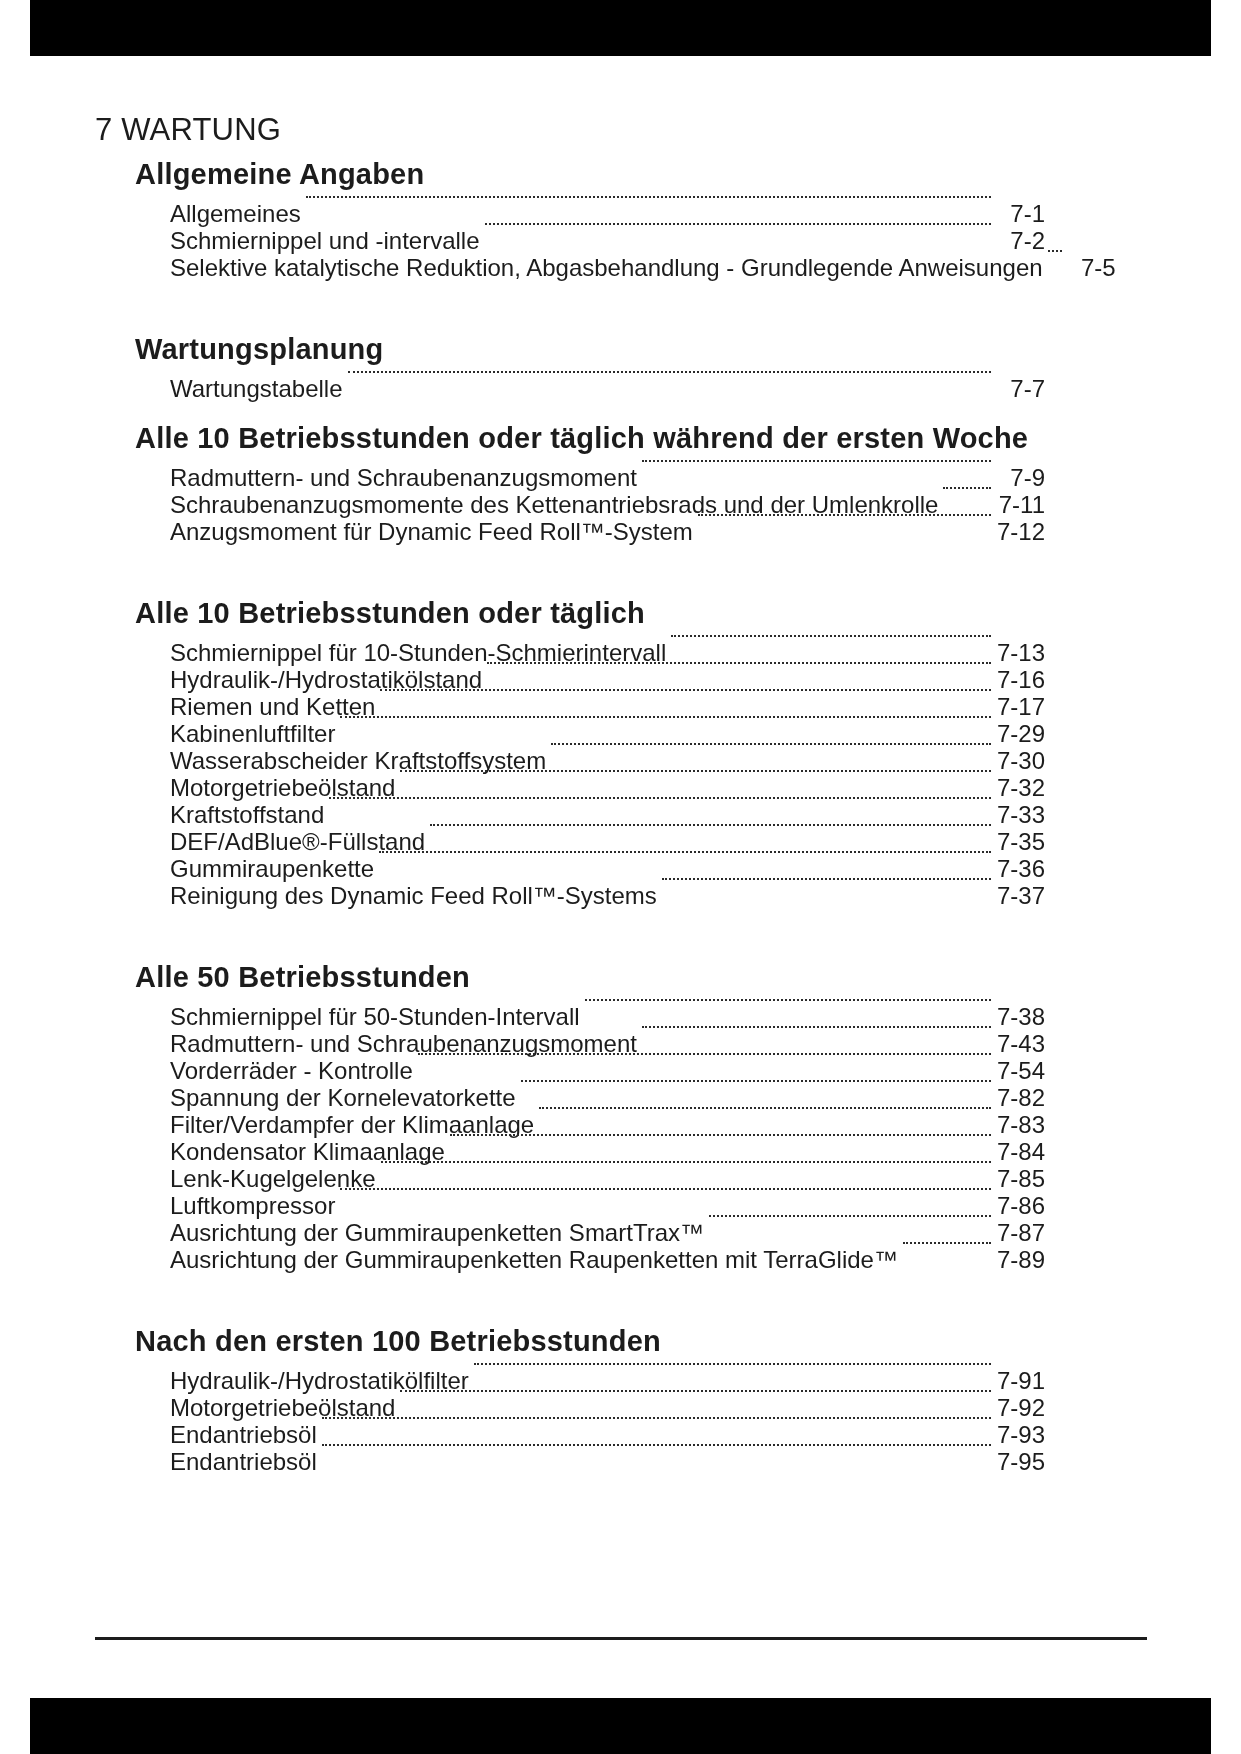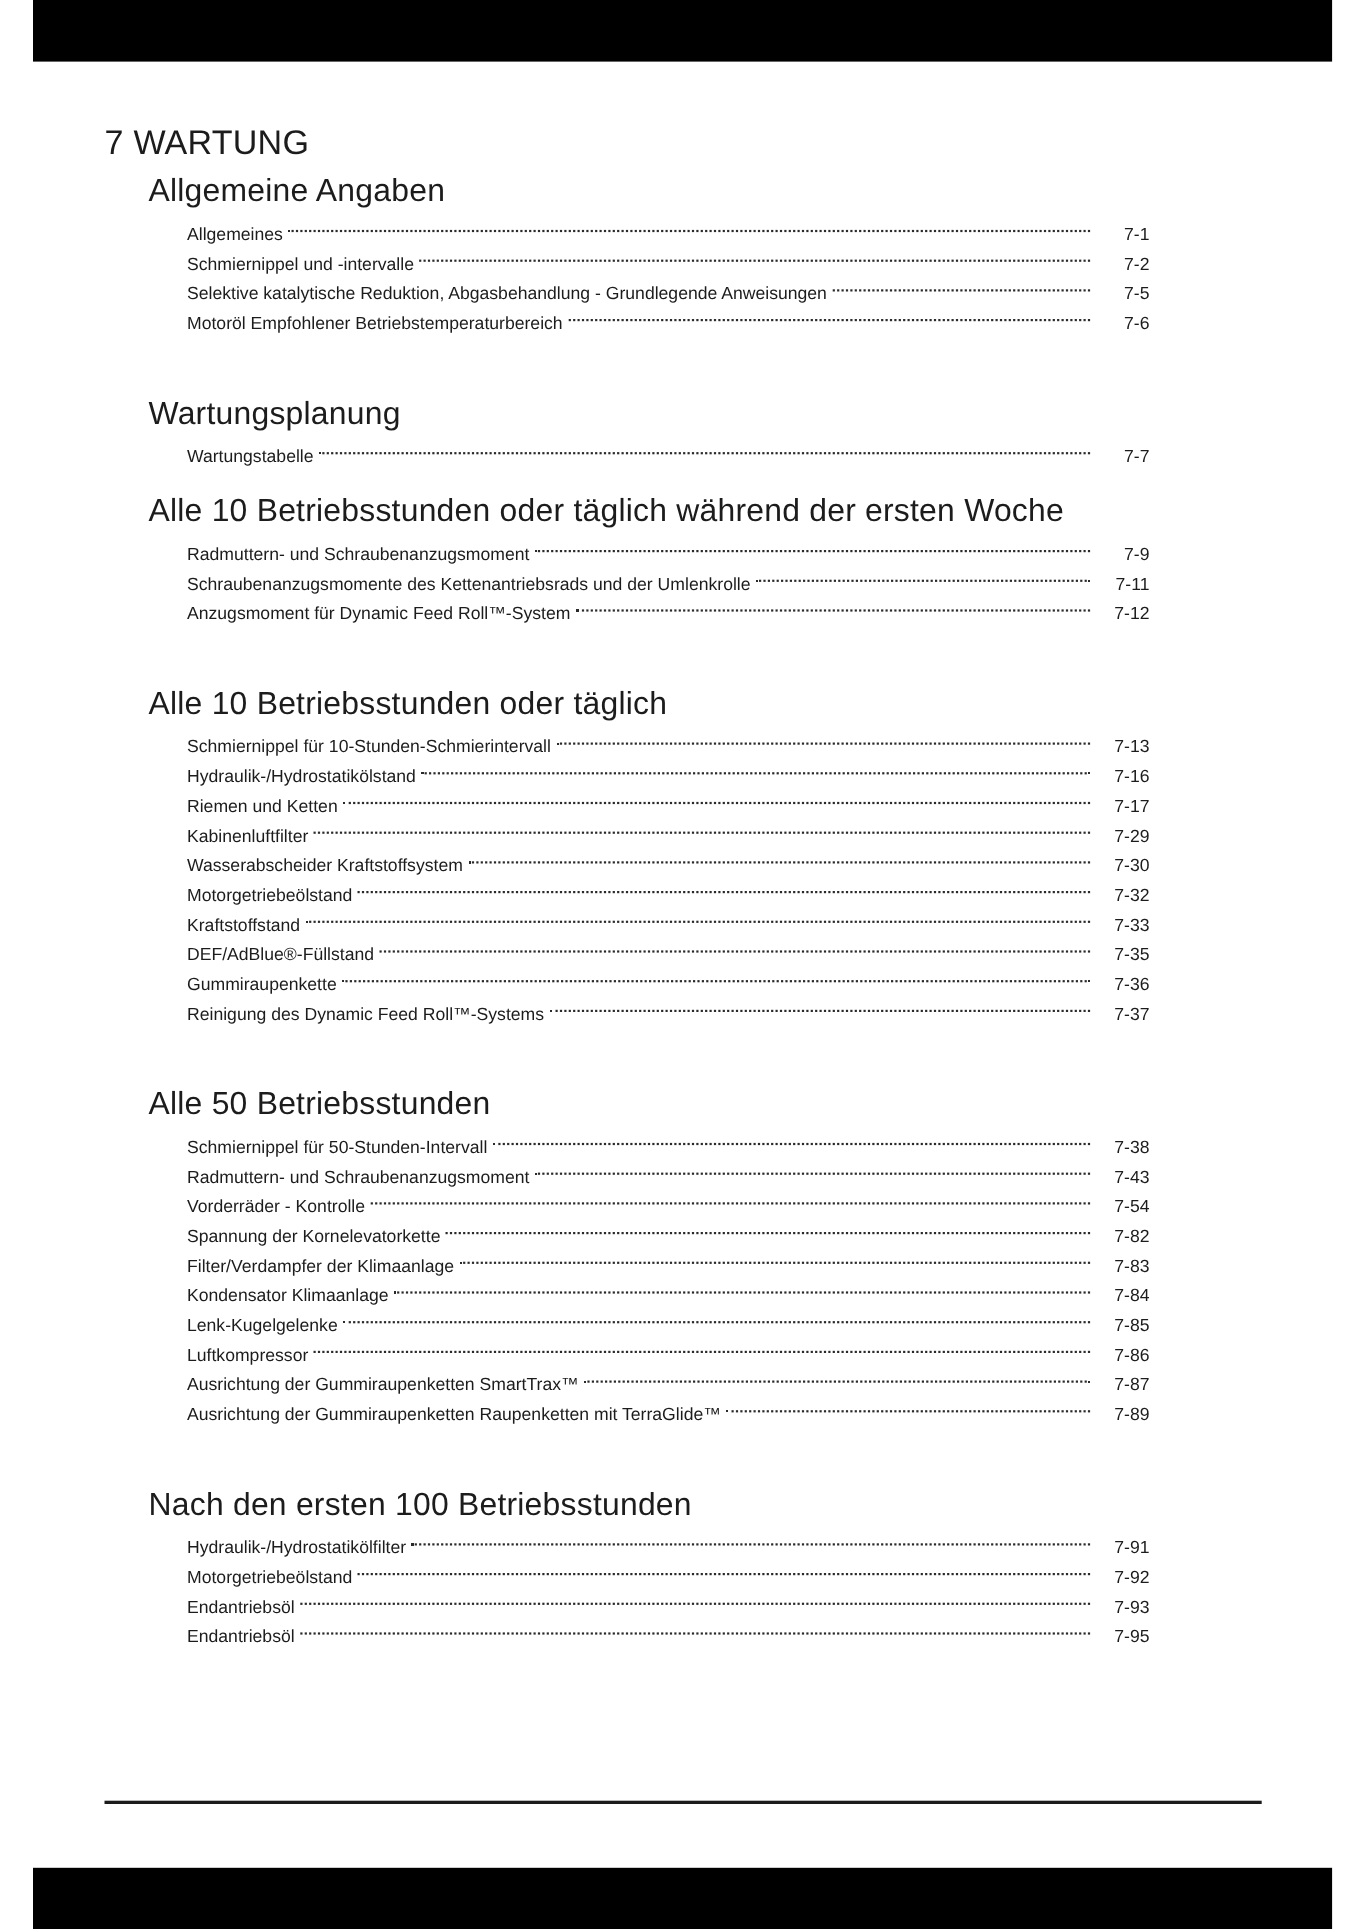--- a/index.html
+++ b/index.html
@@ -46,32 +46,32 @@
     font-weight: 400;
     letter-spacing: 0.2px;
   }
 
   .section { margin-top: 52px; }
   .section:nth-child(1) { margin-top: 10px; }
   .section:nth-child(3) { margin-top: 20px; }
 
   .section-title {
     font-size: 29px;
-    font-weight: 400;
+    font-weight: 700;
     margin-left: 40px;
     margin-bottom: 9px;
     letter-spacing: 0.2px;
   }
 
   .entries { margin-left: 75px; }
 
   .entry {
     display: flex;
-    align-items: center;
-    font-size: 16px;
+    align-items: flex-start;
+    font-size: 24px;
     line-height: 27px;
   }
 
   .entry-label { white-space: nowrap; }
 
   .leader {
     flex: 1;
     min-width: 14px;
     margin: 0 6px 0 5px;
     border-bottom: 2.6px dotted #2a2a2a;
@@ -109,25 +109,20 @@
     <span class="leader"></span>
     <span class="entry-page">7-2</span>
   </div>
 
   <div class="entry">
     <span class="entry-label">Selektive katalytische Reduktion, Abgasbehandlung - Grundlegende Anweisungen</span>
     <span class="leader"></span>
     <span class="entry-page">7-5</span>
   </div>
 
-  <div class="entry">
-    <span class="entry-label">Motoröl Empfohlener Betriebstemperaturbereich</span>
-    <span class="leader"></span>
-    <span class="entry-page">7-6</span>
-  </div>
 </div>
   </section>
 
   <section class="section">
     <h2 class="section-title">Wartungsplanung</h2>
     <div class="entries">
   <div class="entry">
     <span class="entry-label">Wartungstabelle</span>
     <span class="leader"></span>
     <span class="entry-page">7-7</span>

